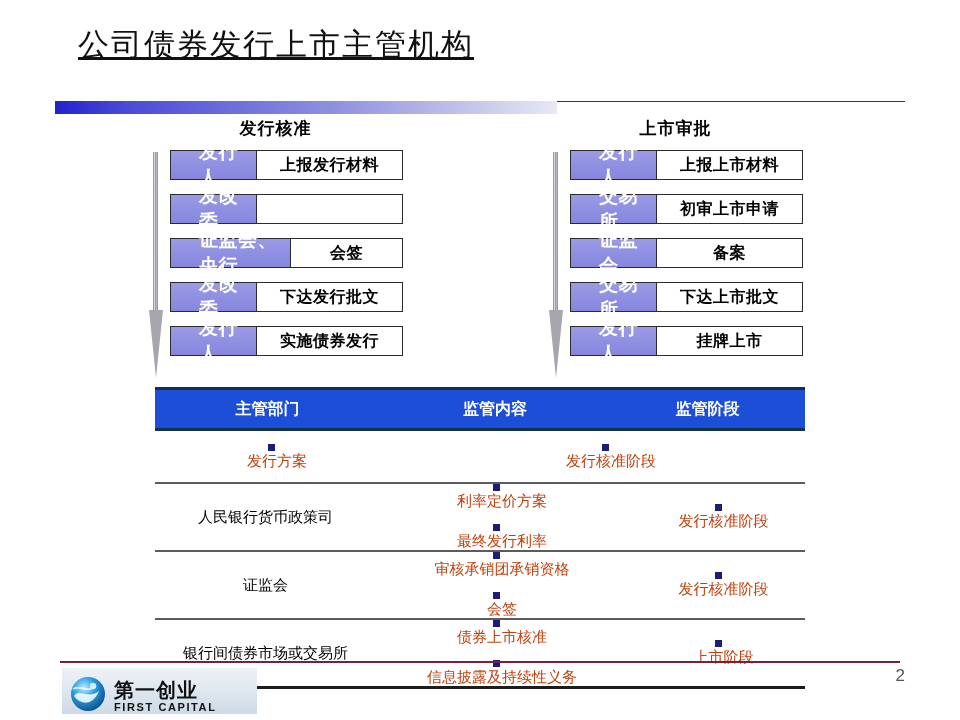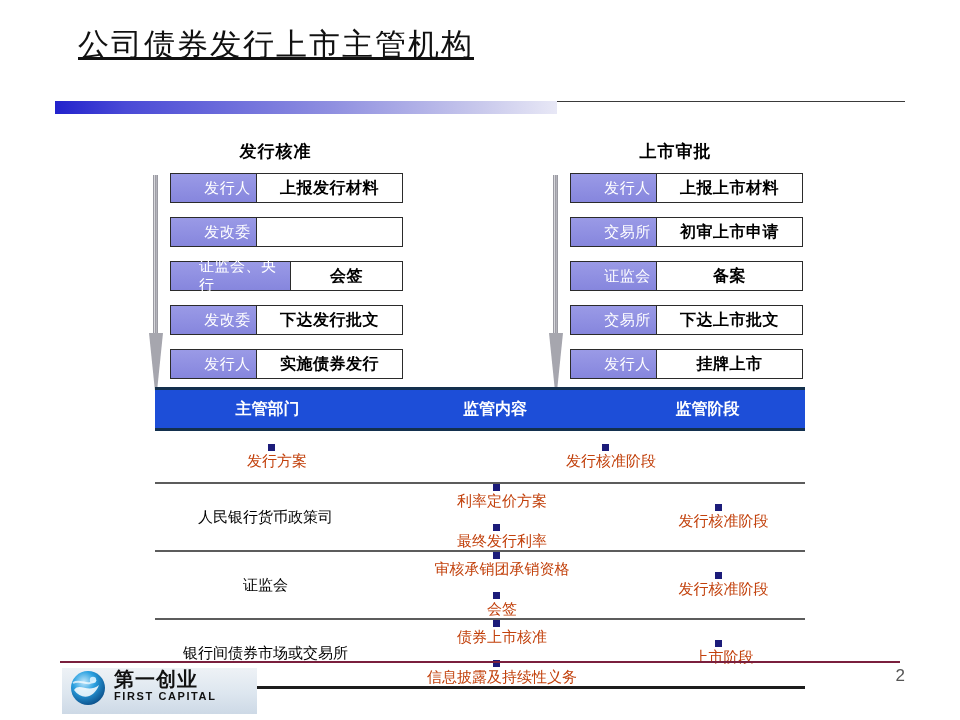--- a/index.html
+++ b/index.html
@@ -48,21 +48,21 @@
     left: 502px;
     top: 1px;
     width: 348px;
     height: 1px;
     background: #3a3a3a;
   }
 
   
   .flow {
     position: absolute;
-    top: 140px;
+    top: 117px;
   }
   .flow.left  { left: 148px; }
   .flow.right { left: 548px; }
 
   .flow-heading {
     text-align: center;
     font-size: 17px;
     font-weight: bold;
     color: #000;
     margin-bottom: 10px;
@@ -119,22 +119,22 @@
     border: 1px solid #2b2b2b;
     box-sizing: border-box;
     background: #ffffff;
   }
   .flow-row:last-child { margin-bottom: 0; }
   .flow-cell-actor {
     width: 86px;
     flex: 0 0 86px;
     background: linear-gradient(to bottom, #9a9ae6 0%, #9090e2 50%, #8686dd 100%);
     color: #ffffff;
-    font-size: 15px;
-    font-weight: normal;
+    font-size: 19px;
+    font-weight: bold;
     display: flex;
     align-items: center;
     justify-content: center;
     border-right: 1px solid #2b2b2b;
     box-sizing: border-box;
     letter-spacing: 0.5px;
     padding-left: 28px;
   }
   .flow-row.wide .flow-cell-actor {
     width: 120px;
@@ -232,21 +232,21 @@
     background: #7a1f3d;
   }
   .logo {
     position: absolute;
     left: 62px;
     top: 668px;
     width: 195px;
     height: 46px;
     background: linear-gradient(to bottom, #eef2f6 0%, #dde6ef 55%, #cdd9e6 100%);
     display: flex;
-    align-items: flex-start;
+    align-items: flex-end;
     padding-left: 6px;
     box-sizing: border-box;
   }
   .logo-globe {
     width: 40px;
     height: 40px;
     flex: 0 0 40px;
     margin-right: 6px;
     position: relative;
   }

